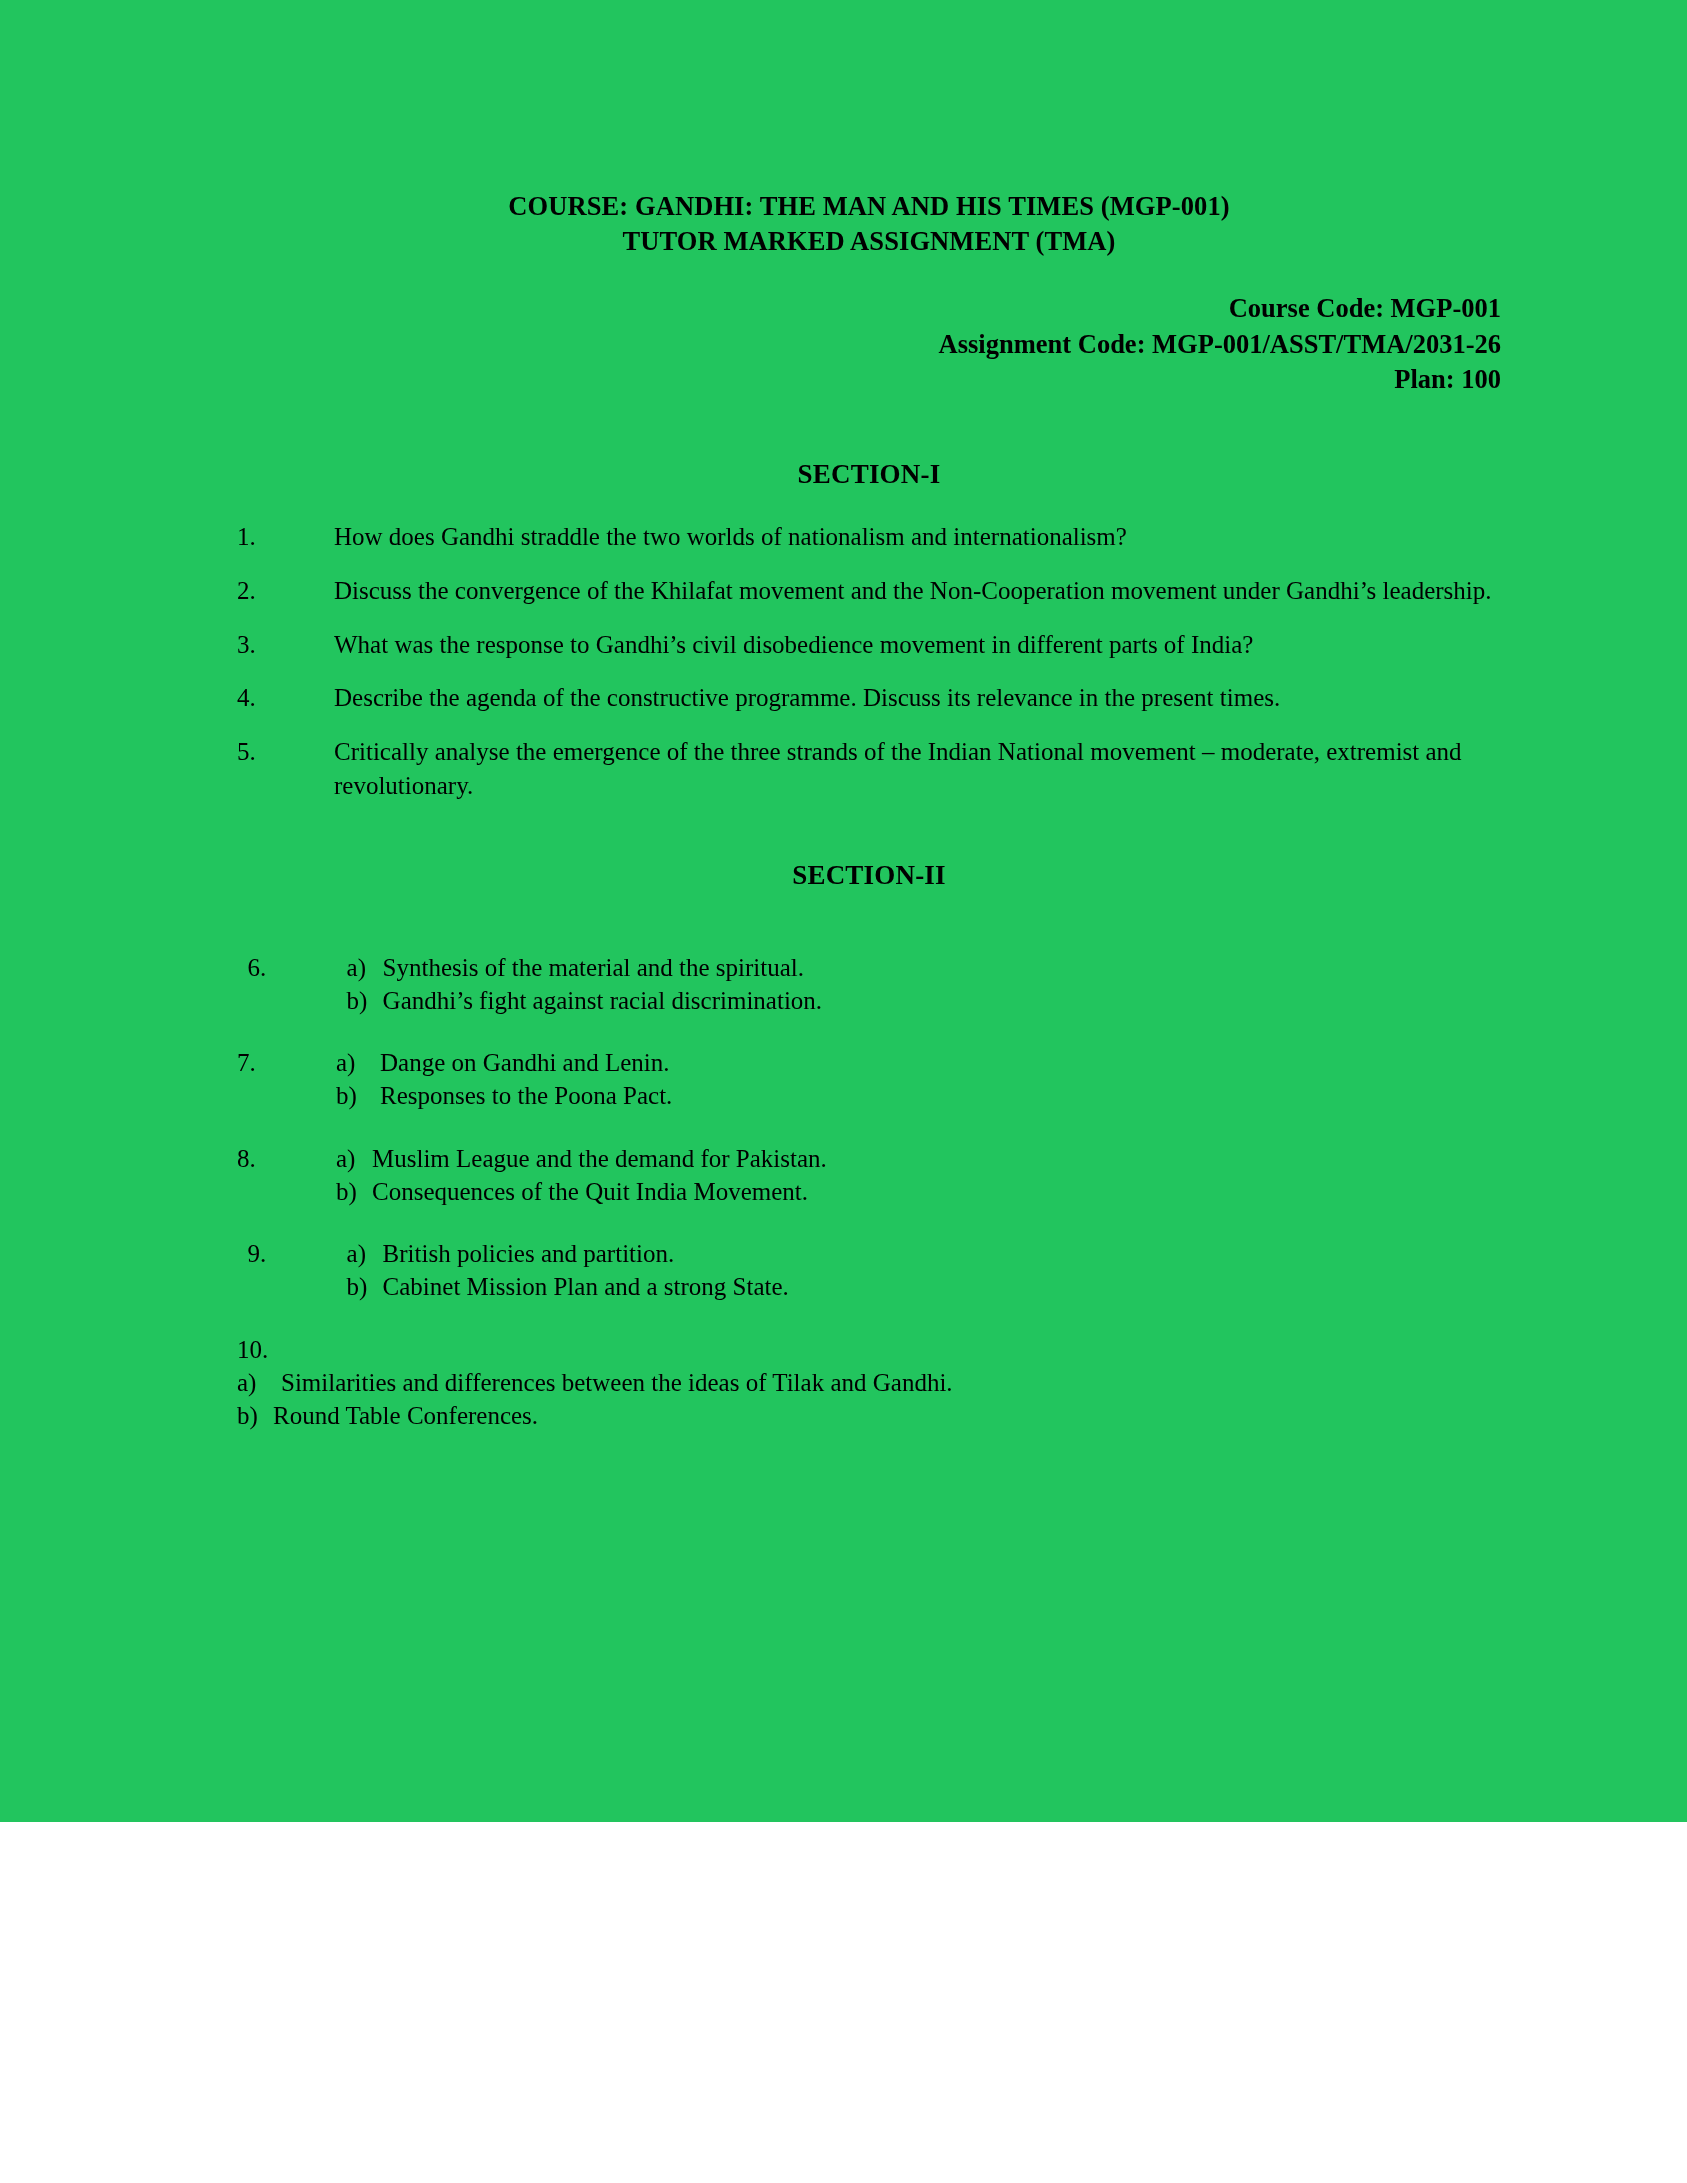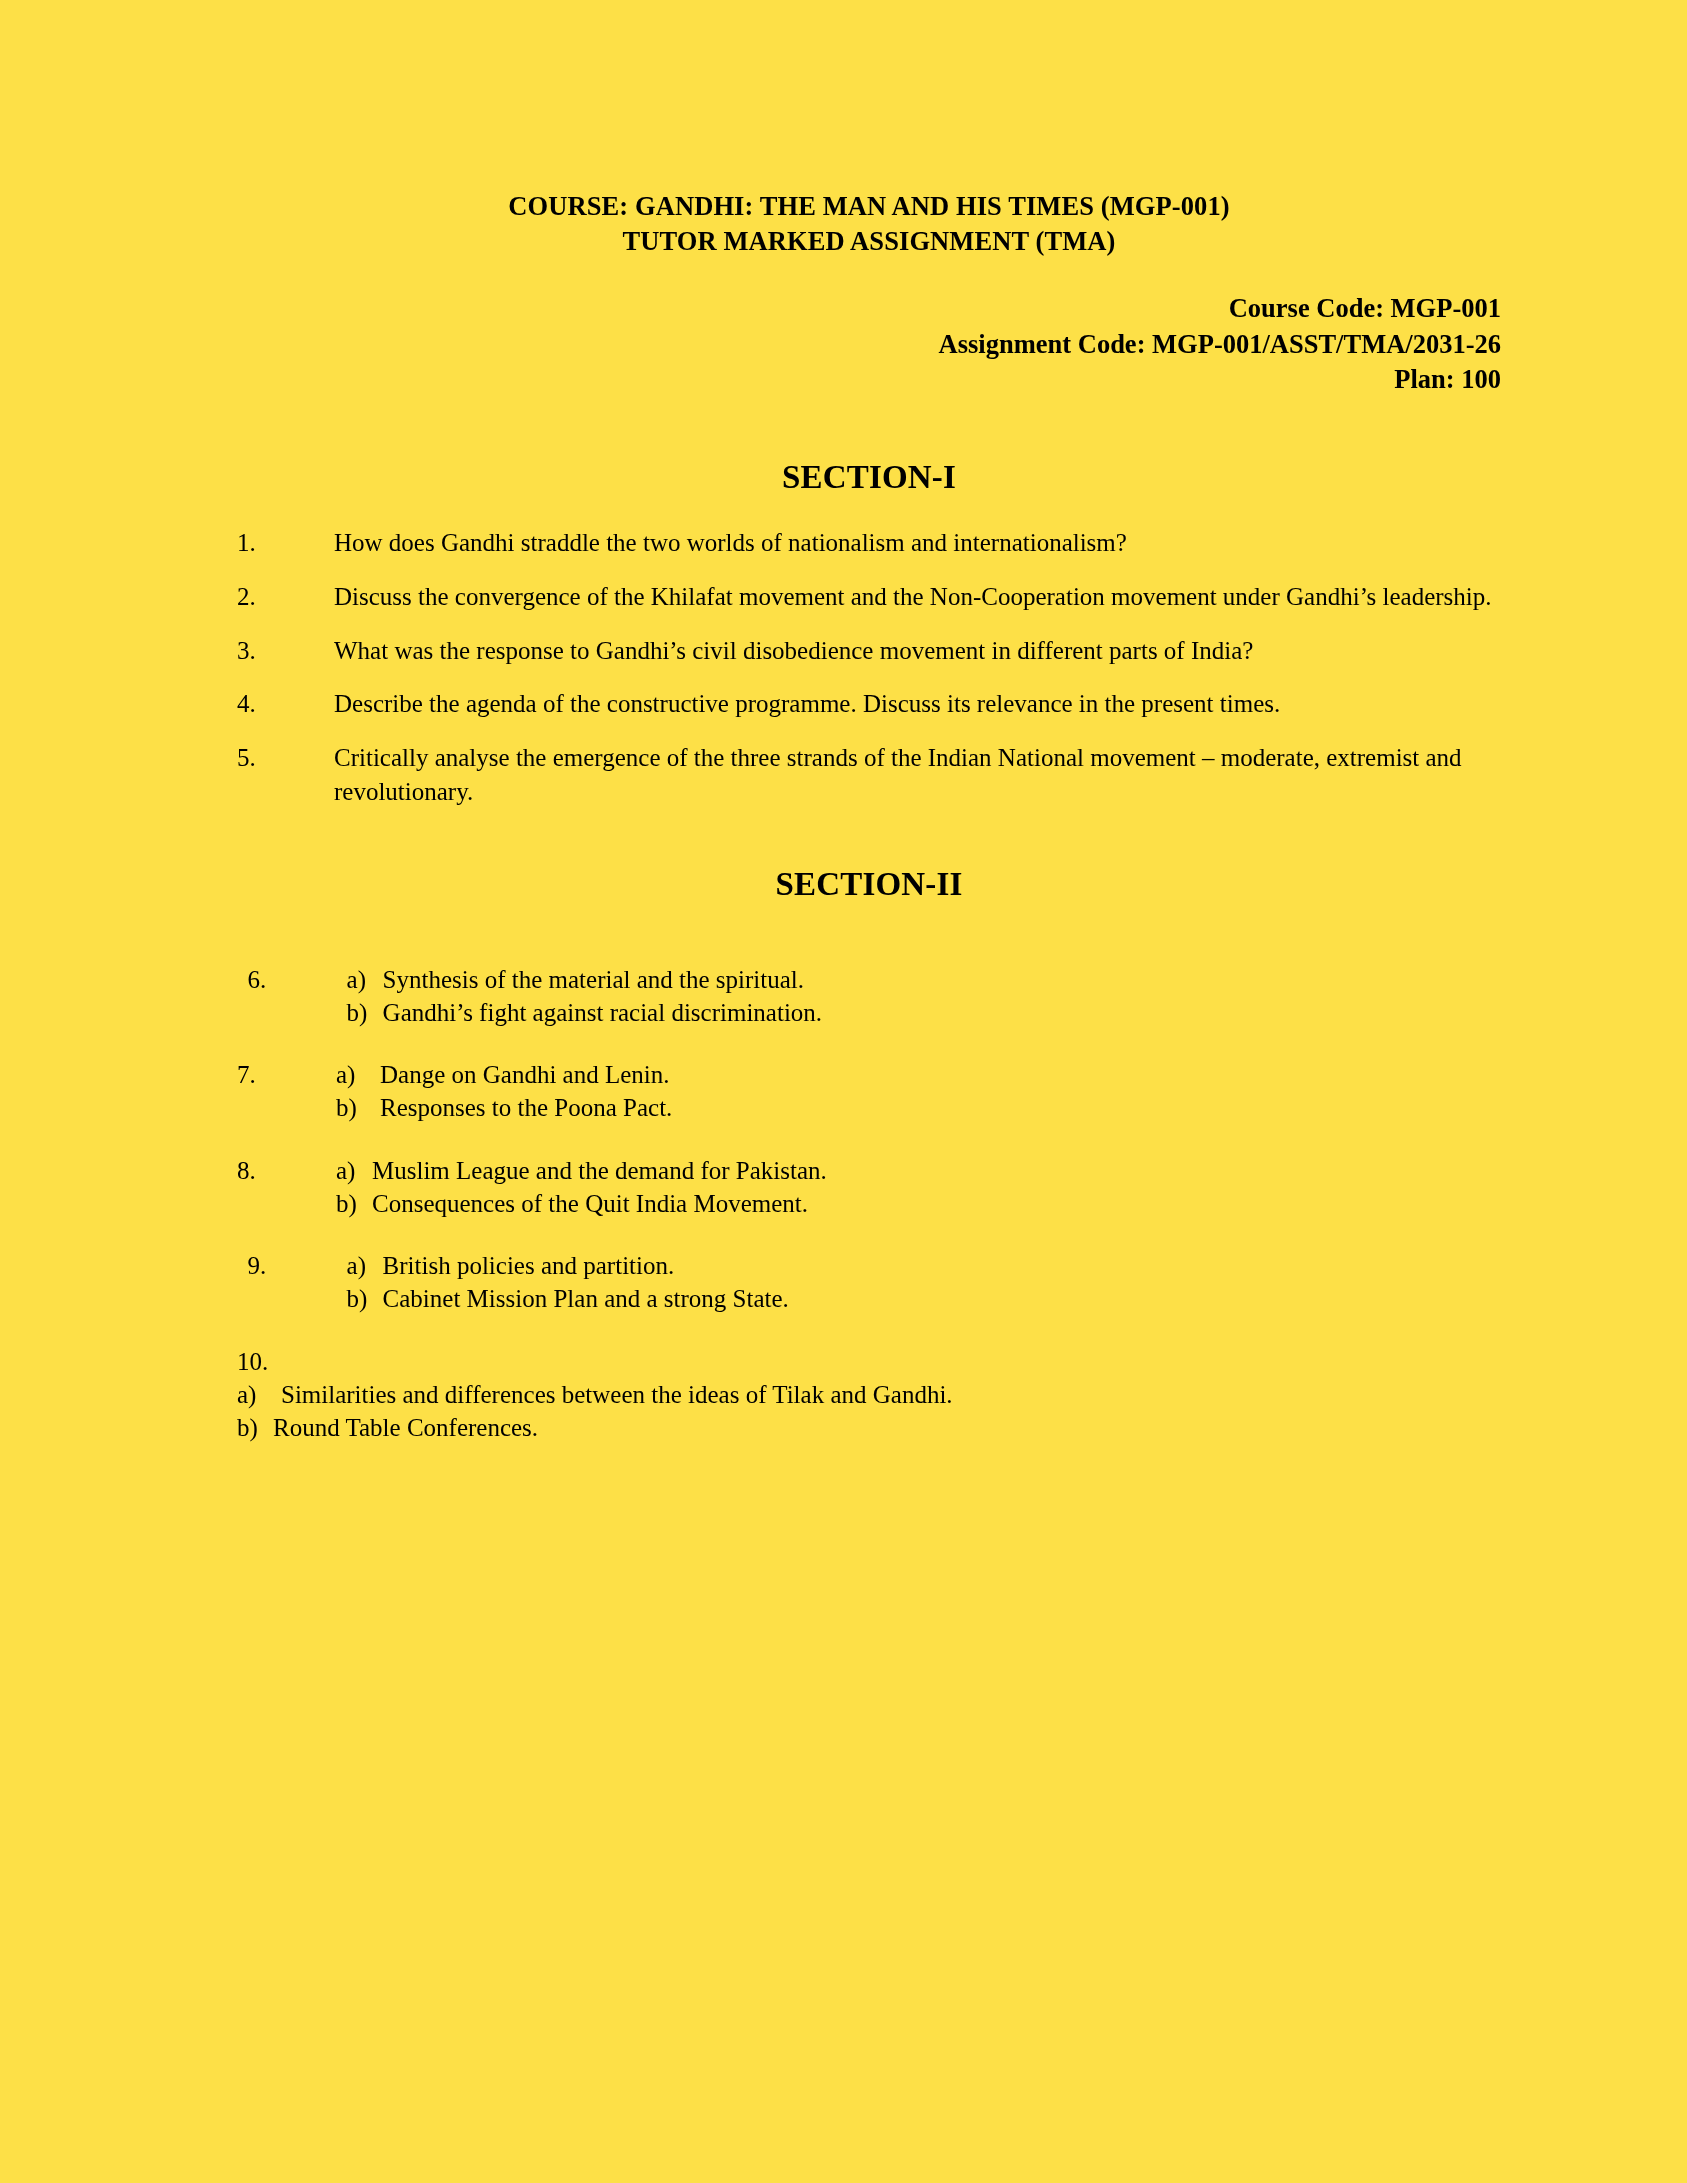--- a/index.html
+++ b/index.html
@@ -11,22 +11,22 @@
     width: 1687px;
     height: 2183px;
     font-family: "Liberation Serif", "DejaVu Serif", serif;
     color: #000000;
     -webkit-font-smoothing: antialiased;
   }
 
   .page {
     position: relative;
     width: 1687px;
-    height: 2183px;
-    background: #fde047;
+    height: 1822px;
+    background: #22c55e;
     box-sizing: border-box;
     padding: 0;
   }
 
   
   .content {
     position: absolute;
     left: 237px;
     top: 0;
     width: 1264px;   
@@ -61,21 +61,21 @@
     font-weight: bold;
     font-size: 25px;
     line-height: 1.33;
     text-align: left;
   }
 
   
   .section-heading {
     text-align: center;
     font-weight: bold;
-    font-size: 33px;
+    font-size: 27px;
     letter-spacing: 0.2px;
   }
   .section-1 { margin-top: 61px; }
   .section-2 { margin-top: 57px; }
 
   
   .qlist {
     margin-top: 30px;
   }
   .qrow {

